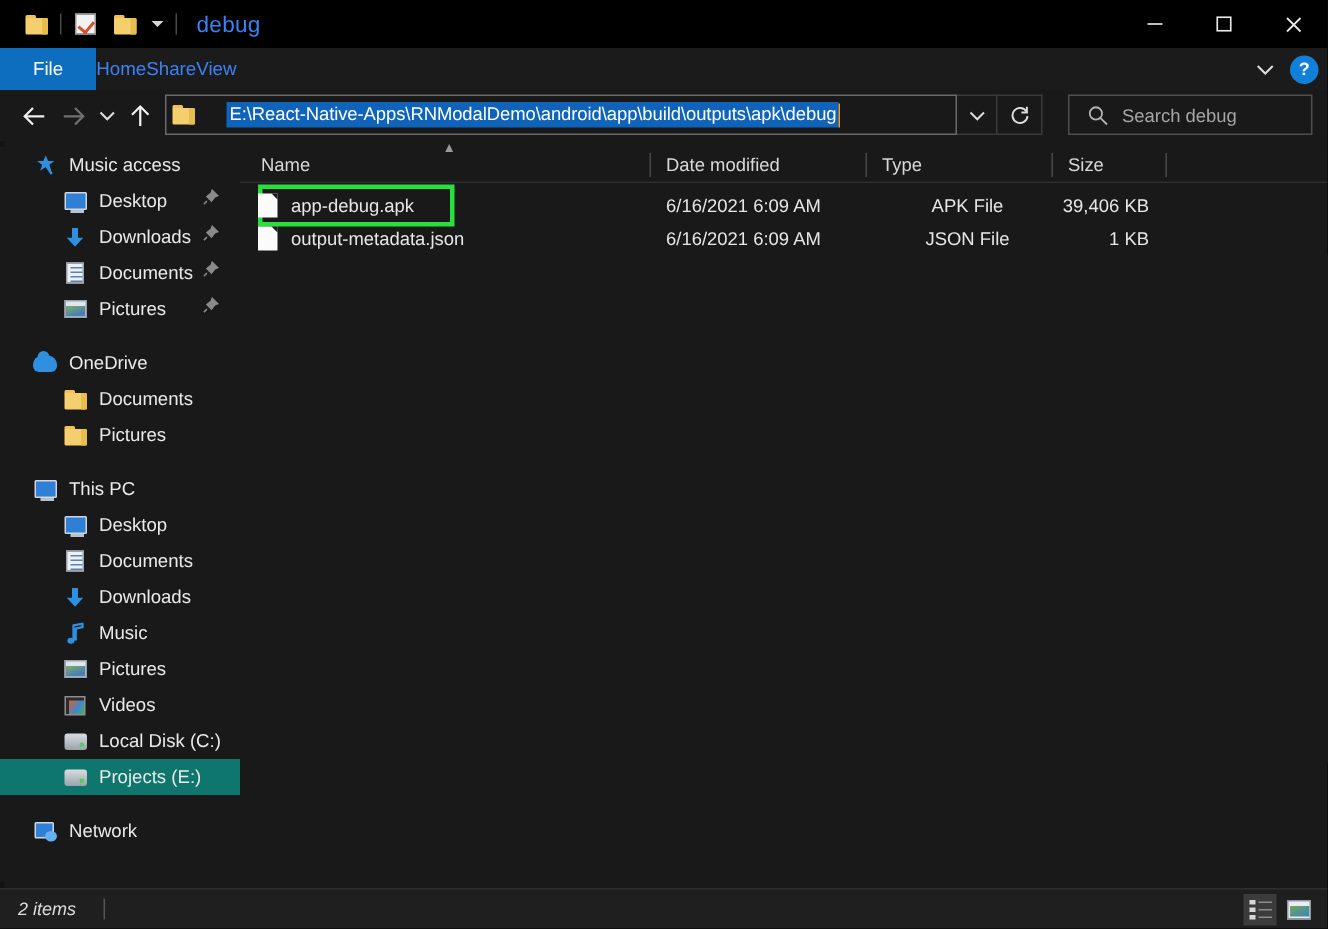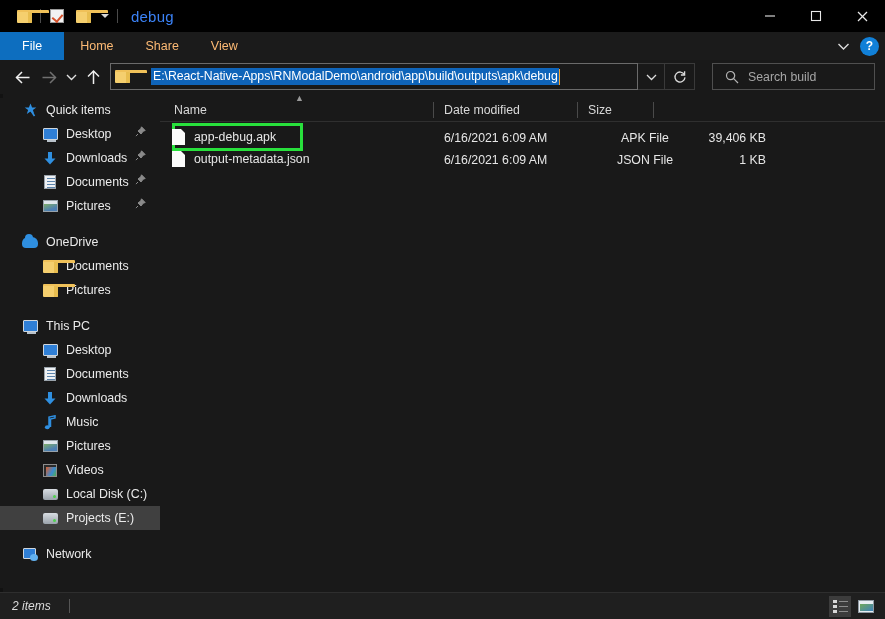--- a/index.html
+++ b/index.html
@@ -60,22 +60,22 @@
     border-right: 4px solid transparent; border-top: 4px solid #d8d8d8;
   }
 
   
   .ribbon {
     position: absolute; left: 0; top: 32px; width: 885px; height: 28px;
     background: #1b1b1b;
   }
   .tabs { display: flex; height: 28px; align-items: stretch; }
   .tab {
-    display: flex; align-items: center; padding: 0 16px;
-    font-size: 12.5px; color: #fdba74; cursor: default;
+    display: flex; align-items: center; padding: 0 0;
+    font-size: 12.5px; color: #3b82f6; cursor: default;
   }
   .tab.file { background: #0d6ebf; color: #ffffff; padding: 0 22px; }
   .ribbon-right { position: absolute; right: 6px; top: 0; height: 28px; display: flex; align-items: center; gap: 6px; }
   .chev-collapse { width: 22px; height: 22px; display: flex; align-items: center; justify-content: center; }
   .help-btn {
     width: 19px; height: 19px; border-radius: 50%; background: #1180d8;
     color: #fff; font-size: 12px; font-weight: bold; display: flex;
     align-items: center; justify-content: center;
   }
 
@@ -117,21 +117,21 @@
 
   
   .sidebar {
     position: absolute; left: 0; top: 98px; width: 160px; height: 490px;
     background: #191919; overflow: hidden;
   }
   .nav-item {
     display: flex; align-items: center; height: 24px; position: relative;
     font-size: 12.4px; color: #eaeaea; white-space: nowrap;
   }
-  .nav-item.selected { background: #404040; }
+  .nav-item.selected { background: #0f766e; }
   .nav-item .ico {
     width: 16px; height: 16px; display: flex; align-items: center;
     justify-content: center; flex: 0 0 16px; margin-right: 8px;
   }
   .nav-item.root { padding-left: 22px; }
   .nav-item.child { padding-left: 42px; }
   .nav-item .pin { position: absolute; right: 14px; top: 4px; }
   .grp-gap { height: 12px; }
 
   
@@ -333,33 +333,33 @@
     <svg width="14" height="14" viewBox="0 0 14 14">
       <path d="M11.4 4.6 A5 5 0 1 0 12 7.4" fill="none" stroke="#dcdcdc" stroke-width="1.3"></path>
       <polyline points="11.6,1.2 11.6,5.0 7.9,5.0" fill="none" stroke="#dcdcdc" stroke-width="1.3"></polyline>
     </svg>
   </div>
   <div class="searchbox">
     <svg width="14" height="14" viewBox="0 0 14 14">
       <circle cx="5.6" cy="5.6" r="4.1" fill="none" stroke="#b4b4b4" stroke-width="1.2"></circle>
       <line x1="8.7" y1="8.7" x2="13" y2="13" stroke="#b4b4b4" stroke-width="1.2"></line>
     </svg>
-    <span class="search-ph">Search build</span>
+    <span class="search-ph">Search debug</span>
   </div>
 
   <div class="sidebar">
 
     <div class="nav-item root">
       <span class="ico">
         <svg width="15" height="14" viewBox="0 0 15 14">
           <polygon points="7.5,0.5 9.1,4.4 13.3,4.4 9.9,6.9 11.2,10.9 7.5,8.4 3.8,10.9 5.1,6.9 1.7,4.4 5.9,4.4" fill="#2f8fe0"></polygon>
           <line x1="7.5" y1="7" x2="11.5" y2="13" stroke="#2f8fe0" stroke-width="1.6"></line>
         </svg>
       </span>
-      <span>Quick items</span>
+      <span>Music access</span>
     </div>
     <div class="nav-item child">
       <span class="ico">
           <span class="i-monitor"></span>
         </span>
       <span>Desktop</span>
       <span class="pin">
         <svg width="11" height="11" viewBox="0 0 11 11">
             <path d="M6.5 0.8 L10.2 4.5 L8.2 5.2 L6.0 8.0 L3.0 5.0 L5.8 2.8 Z M3.0 8.0 L0.9 10.1" fill="#8a8a8a" stroke="#8a8a8a" stroke-width="1"></path>
           </svg>
@@ -505,20 +505,24 @@
   <div class="content">
 
     <div class="colhdr">
       <div class="col col-name">
         <span class="sort-ind">▲</span>
         <span>Name</span>
         <span class="divider"></span>
       </div>
       <div class="col col-date">
         <span>Date modified</span>
+        <span class="divider"></span>
+      </div>
+      <div class="col col-type">
+        <span>Type</span>
         <span class="divider"></span>
       </div>
       <div class="col col-size">
         <span>Size</span>
         <span class="divider"></span>
       </div>
     </div>
 
     <div class="rows">
       <div class="row">

